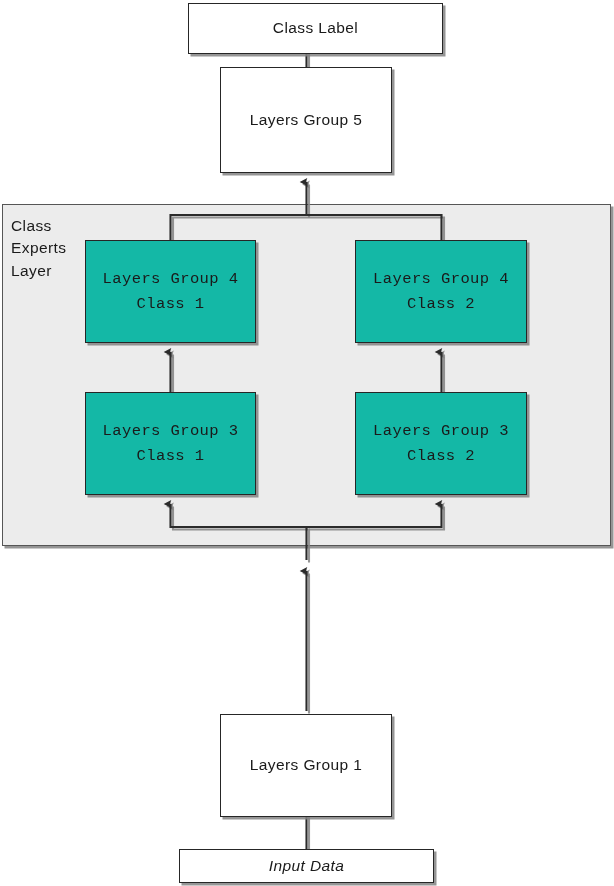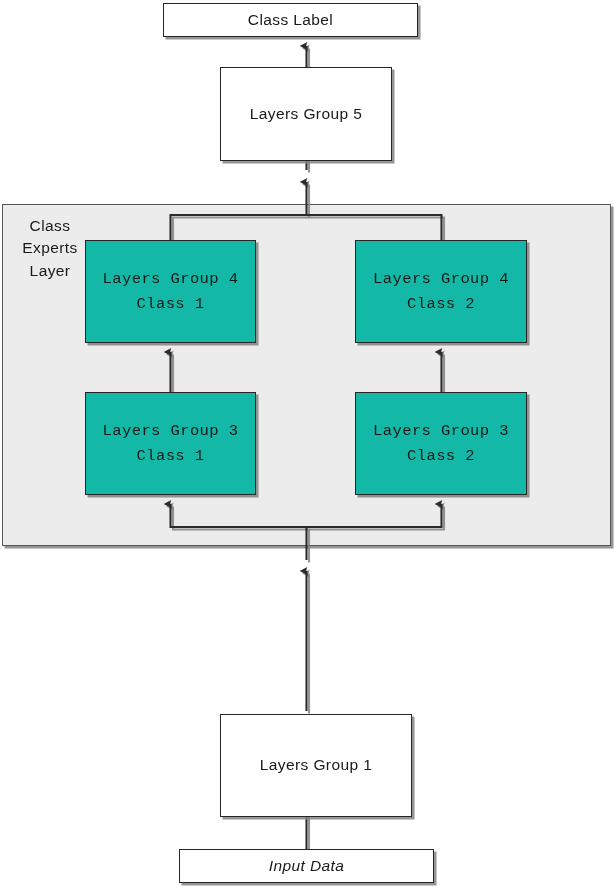--- a/index.html
+++ b/index.html
@@ -41,21 +41,21 @@
     z-index: 1;
   }
   .group-box .group-title {
     position: absolute;
     left: 8px;
     top: 10px;
     font-size: 15.5px;
     color: #1a1a1a;
     line-height: 1.45;
     letter-spacing: 0.4px;
-    text-align: center;
+    text-align: left;
     width: 78px;
   }
   .node.inside {
     background: #14b8a6;
     font-family: Liberation Mono, monospace;
   }
   svg.wires {
     position: absolute;
     left: 0;
     top: 0;
@@ -108,25 +108,25 @@
       <path class="wire" d="M306.5 560 L306.5 527 L170.5 527 L170.5 504" marker-end="url(#arrowhead)"></path>
       <path class="wire" d="M306.5 527 L441.5 527 L441.5 504" marker-end="url(#arrowhead)"></path>
       <path class="wire" d="M170.5 392 L170.5 352" marker-end="url(#arrowhead)"></path>
       <path class="wire" d="M441.5 392 L441.5 352" marker-end="url(#arrowhead)"></path>
       <path class="wire" d="M170.5 240 L170.5 215 L441.5 215 L441.5 240"></path>
       <path class="wire" d="M306.5 215 L306.5 182" marker-end="url(#arrowhead)"></path>
       <path class="wire" d="M306.5 170 L306.5 46" marker-end="url(#arrowhead)"></path>
     </g>
   </svg>
 
-  <div class="node" style="left:163px; top:3px; width:255px; height:34px;">
+  <div class="node" style="left:188px; top:3px; width:255px; height:51px;">
     <span class="label-line">Class Label</span>
   </div>
 
-  <div class="node" style="left:220px; top:67px; width:172px; height:94px;">
+  <div class="node" style="left:220px; top:67px; width:172px; height:106px;">
     <span class="label-line">Layers Group 5</span>
   </div>
 
   <div class="group-box" style="left:2px; top:204px; width:609px; height:342px;">
     <div class="group-title">
       <span class="label-line">Class</span>
       <span class="label-line">Experts</span>
       <span class="label-line">Layer</span>
     </div>
   </div>
@@ -145,21 +145,21 @@
     <span class="label-line">Layers Group 3</span>
     <span class="label-line">Class 1</span>
   </div>
 
   <div class="node inside" style="left:355px; top:392px; width:172px; height:103px; flex-direction:column;">
     <span class="label-line">Layers Group 3</span>
     <span class="label-line">Class 2</span>
   </div>
 
 
-  <div class="node" style="left:220px; top:714px; width:192px; height:103px;">
+  <div class="node" style="left:220px; top:714px; width:172px; height:103px;">
     <span class="label-line">Layers Group 1</span>
   </div>
 
   <div class="node" style="left:179px; top:849px; width:255px; height:34px;font-style:italic;">
     <span class="label-line">Input Data</span>
   </div>
 
 </div>
 
 </body></html>

